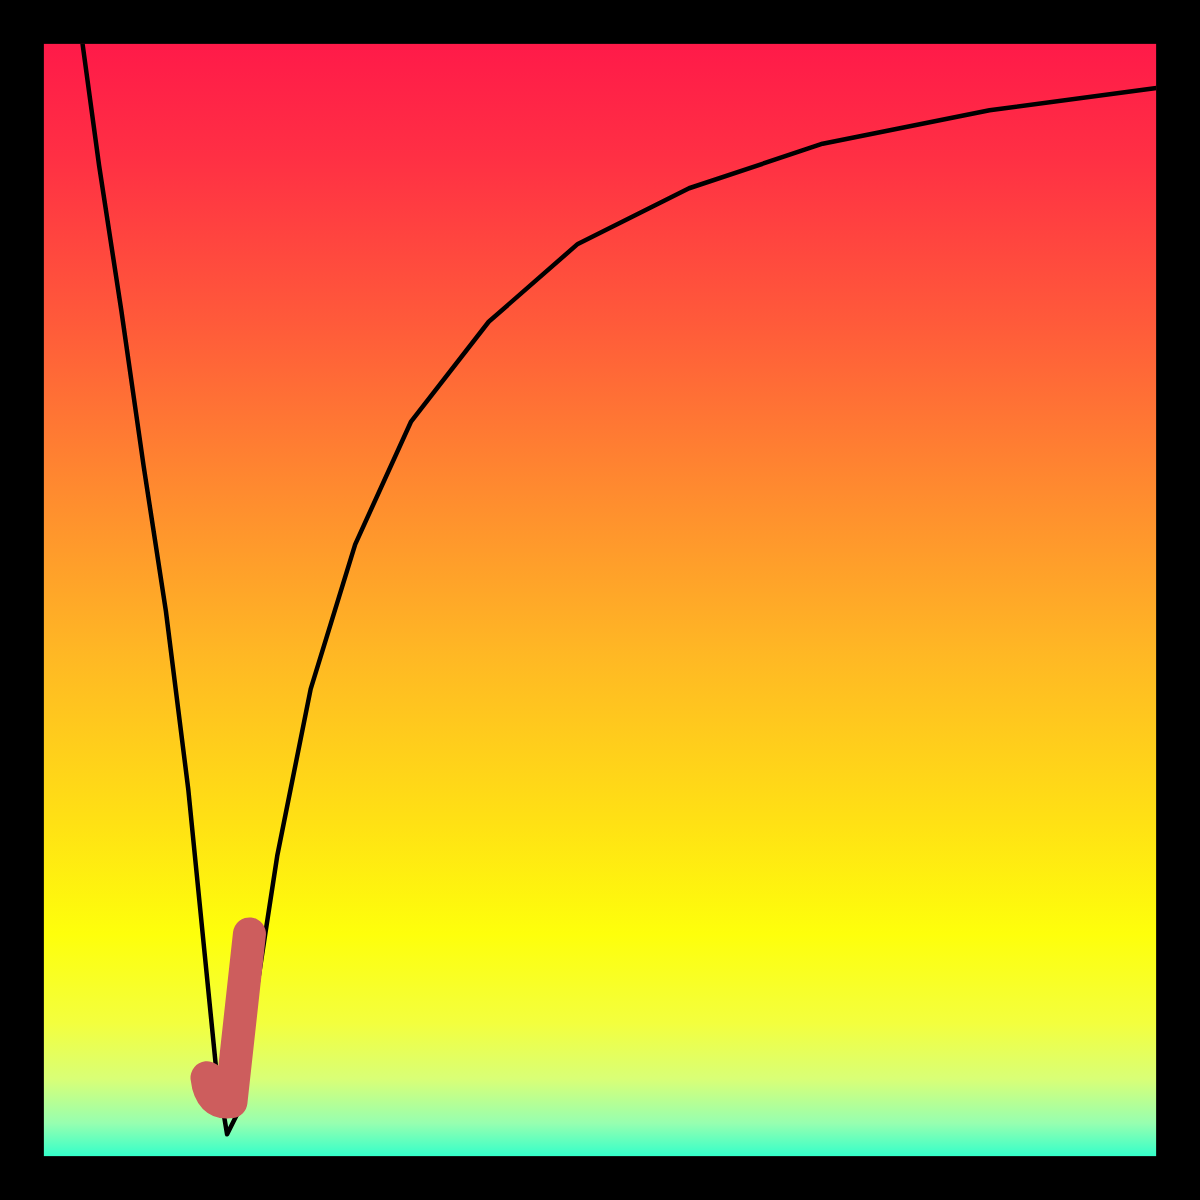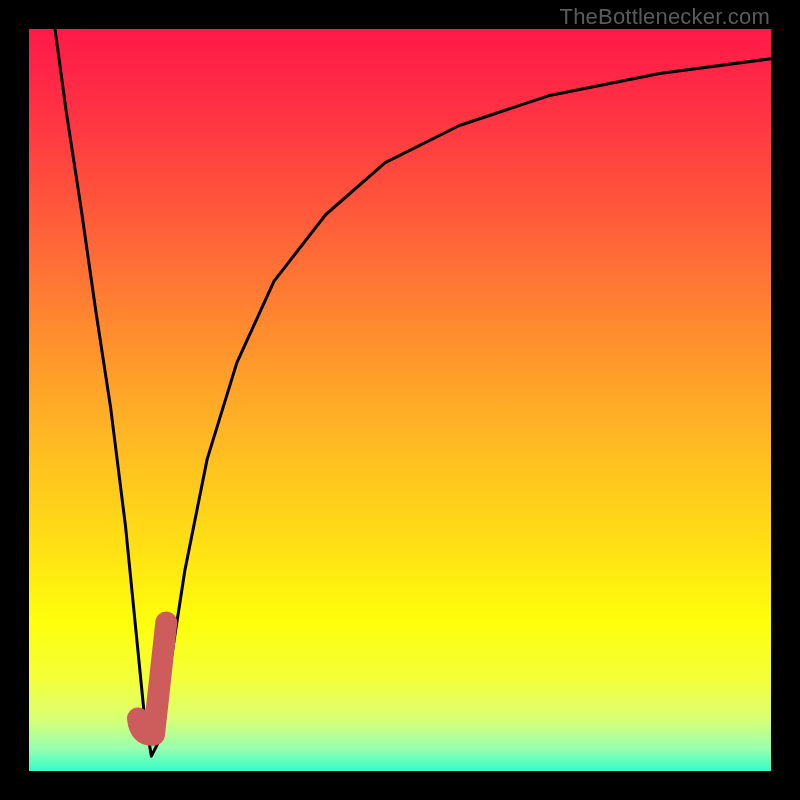--- a/index.html
+++ b/index.html
@@ -74,15 +74,14 @@
       <rect x="0" y="0" width="742" height="742" fill="url(#bg-grad)"></rect>
     </svg>
 
     <svg class="curve-svg" viewBox="0 0 742 742" preserveAspectRatio="none">
       <path id="curve-path" fill="none" stroke="#000000" stroke-width="3" stroke-linecap="round" stroke-linejoin="round" d="M26.0 0.0 L37.1 81.6 L51.9 178.1 L66.8 282.0 L81.6 378.4 L96.5 497.1 L107.6 608.4 L115.0 682.6 L122.4 727.2 L129.8 712.3 L141.0 638.1 L155.8 541.7 L178.1 430.4 L207.8 333.9 L244.9 252.3 L296.8 185.5 L356.2 133.6 L430.4 96.5 L519.4 66.8 L630.7 44.5 L742.0 29.7 "></path>
       <path id="marker-path" fill="none" stroke="#cd5d5d" stroke-width="22" stroke-linecap="round" stroke-linejoin="round" d="M 109.0 689.5 Q 111.0 707.5 125.0 705.5 L 137.3 593.6"></path>
     </svg>
 
   </div>
 
-  <div class="watermark">TheBottlenecker.com</div>
 
 </div>
 
 </body></html>

